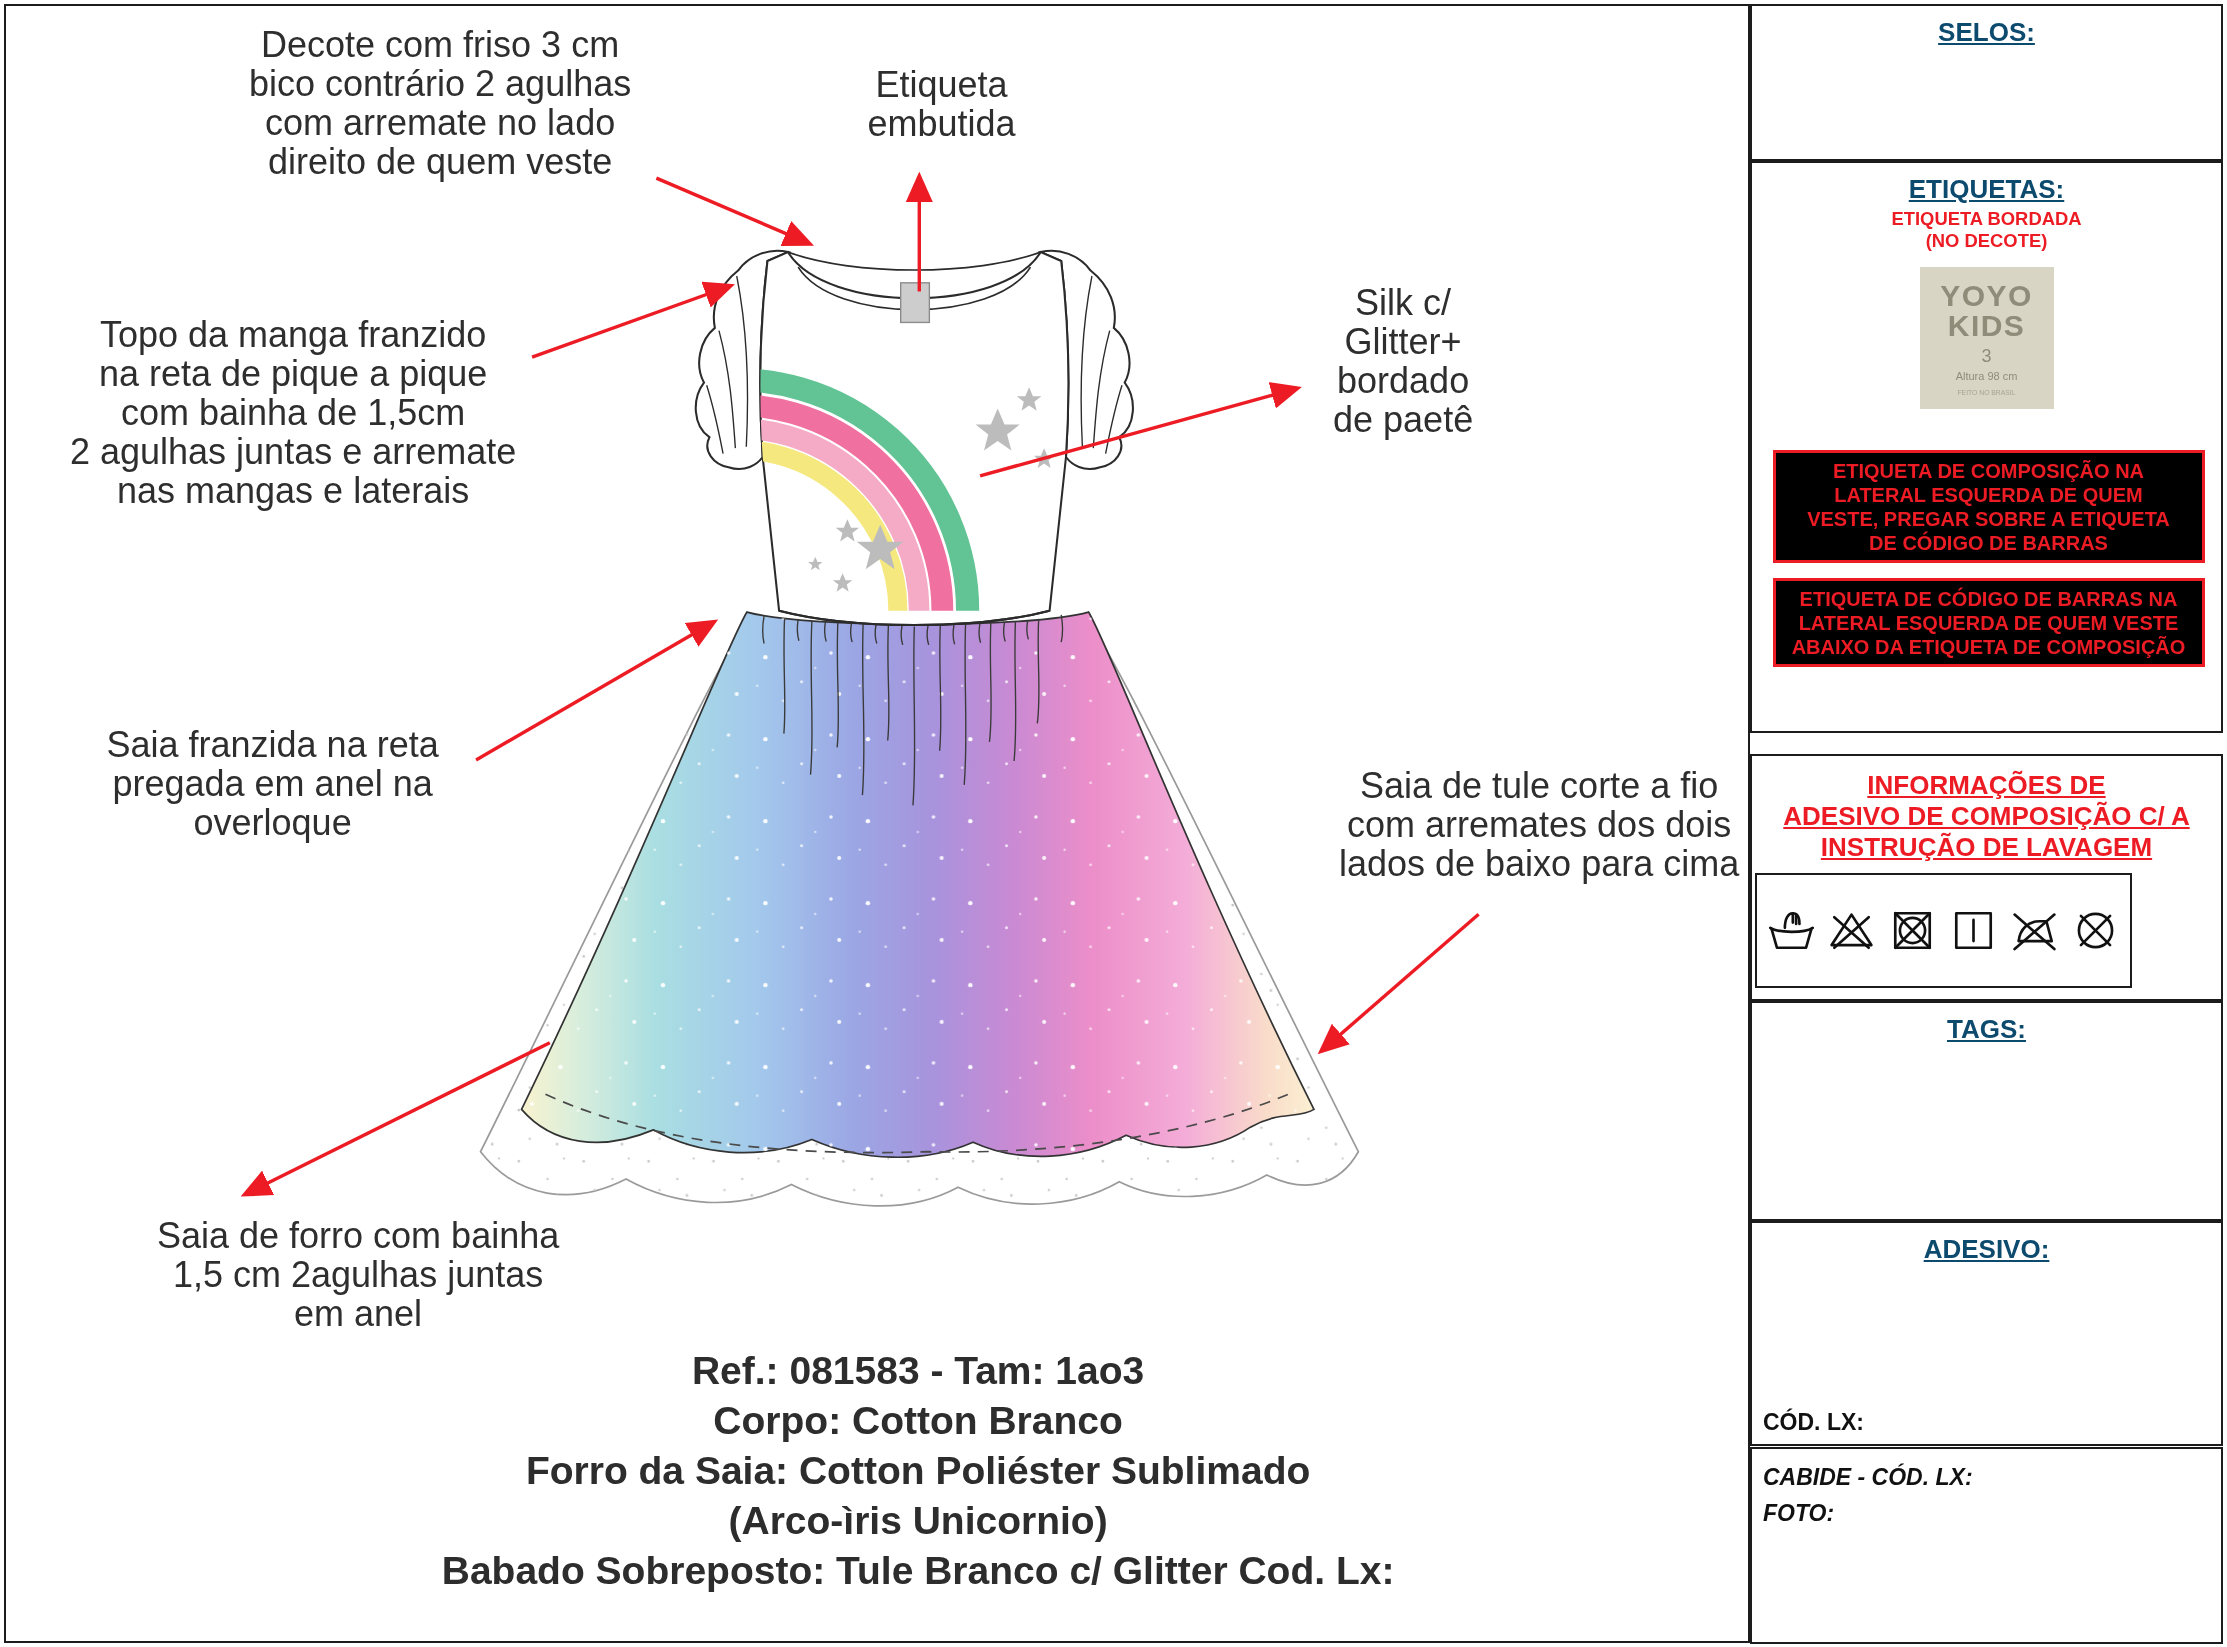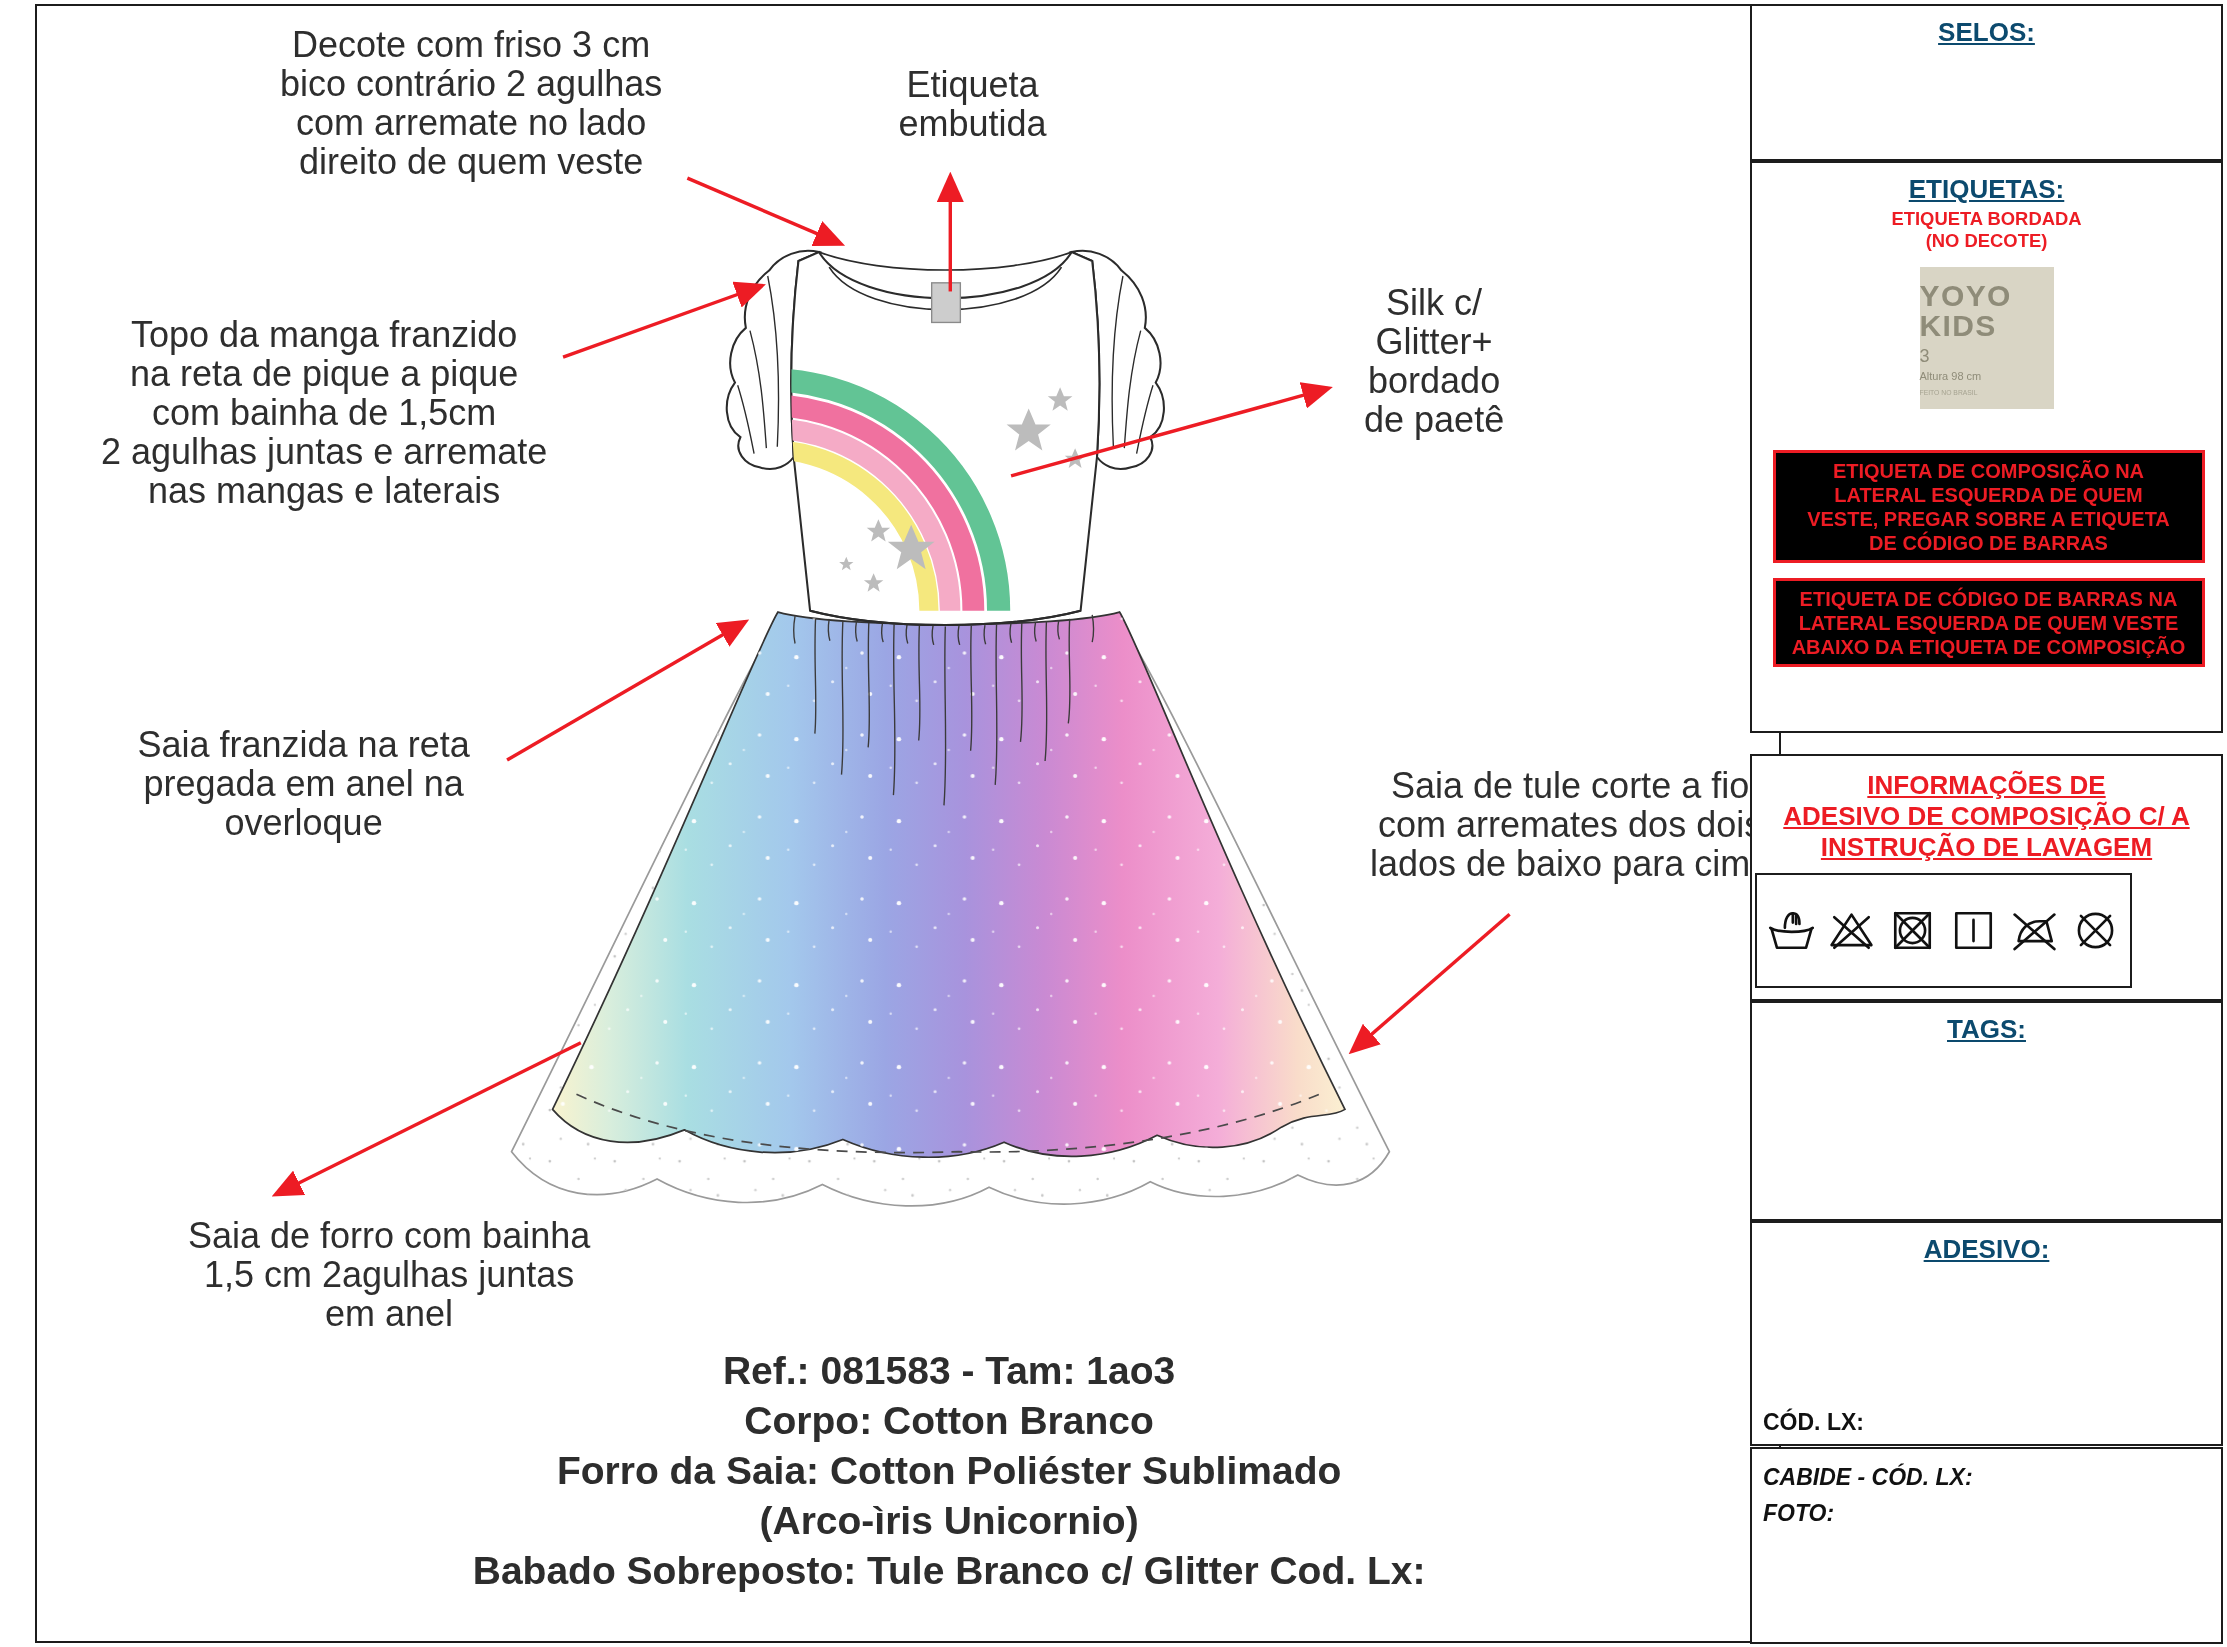--- a/index.html
+++ b/index.html
@@ -2,21 +2,21 @@
 <html style="font-size:11px"><head>
 <meta charset="utf-8">
 <style>
   * { margin:0; padding:0; box-sizing:border-box; }
   html,body { background:#ffffff; }
   body { font-family:"Liberation Sans", sans-serif; }
   .page { position:relative; width:2227px; height:1648px; background:#fff; overflow:hidden; }
 
   
   .main { position:absolute; left:4.1px; top:4.1px; width:1746px; height:1639px;
-          border:2.7px solid #1c1c1c; background:#fff;margin-left:31px; }
+          border:2.7px solid #1c1c1c; background:#fff; }
   .annotation { position:absolute; font-size:36px; line-height:39px; color:#2e2e2e;
                 text-align:center; white-space:pre-line; }
   .ann-decote   { left:205px;  top:19px;   width:458px; }
   .ann-etiqueta { left:840px; top:59px;   width:191px; }
   .ann-manga    { left:20.5px;   top:309px;  width:533px; }
   .ann-silk     { left:1305px; top:277px;  width:184px; }
   .ann-franzida { left:65px;   top:719px; width:403px; }
   .ann-tule     { left:1294px; top:760px; width:478px; }
   .ann-forro    { left:113px;  top:1210px; width:478px; }
 
@@ -35,21 +35,21 @@
   .sb-tags     { top:997px; height:220px; }
   .sb-adesivo  { top:1217px; height:225px; }
   .sb-cabide   { top:1443px; height:197px; }
 
   .sb-title { font-weight:bold; color:#0c4a6e; text-decoration:underline; text-align:center;
               font-size:26px; margin-top:11px; }
   .et-sub { margin-top:3px; text-align:center; color:#ed1c24; font-weight:bold;
             font-size:18.4px; line-height:22px; white-space:pre-line; }
 
   .yoyo { position:absolute; left:50%; transform:translateX(-50%); top:104px;
-          width:134px; height:142px; background:#d9d5c5; color:#8f8c79; }
+          width:134px; height:142px; background:#d9d5c5; text-align:center; color:#8f8c79; }
   .yoyo .brand  { font-size:30px; font-weight:bold; letter-spacing:1.4px; line-height:30px; }
   .yoyo .brand1 { margin-top:13.7px; }
   .yoyo .size   { font-size:18px; margin-top:5.5px; }
   .yoyo .height { font-size:11px; margin-top:2.7px; }
   .yoyo .origin { font-size:6.8px; margin-top:6.8px; color:#a6a391; }
 
   .redbox { position:absolute; left:20.5px; width:432px; border:3.4px solid #ed1c24; color:#ed1c24;
             font-weight:bold; font-size:20px; line-height:24px; text-align:center;
             white-space:pre-line; padding:5.5px 2.7px; background:#000000; }
   .redbox1 { top:287px; }

